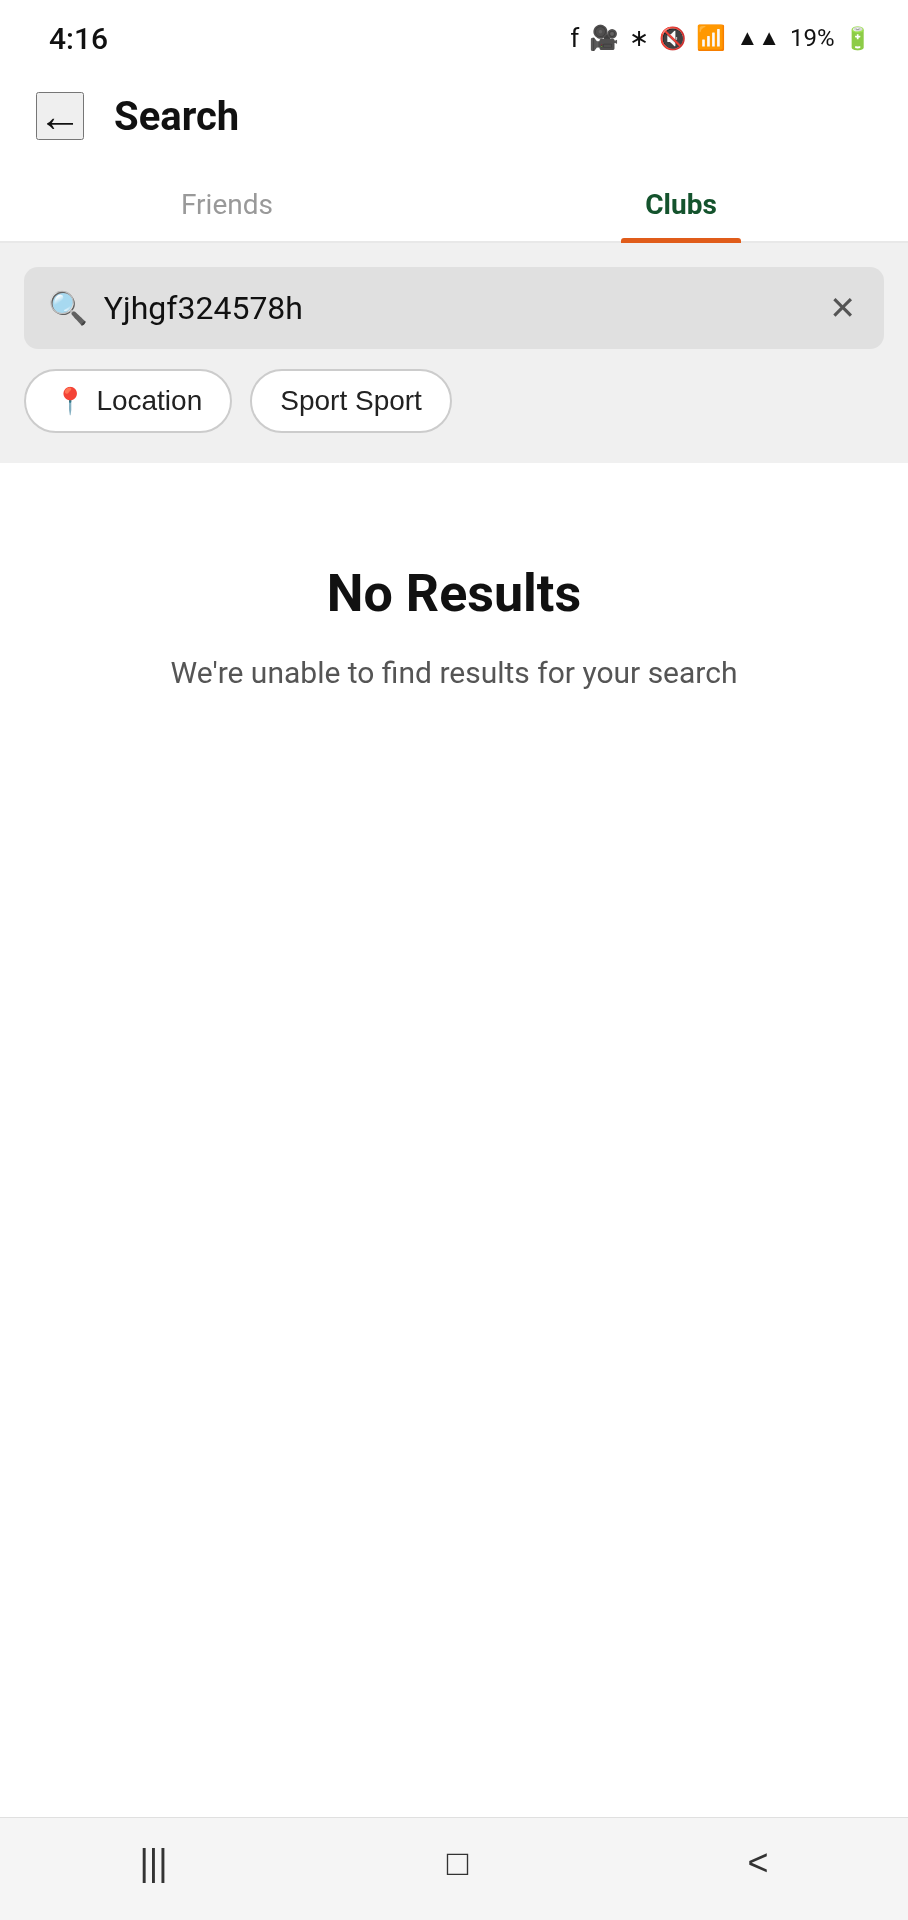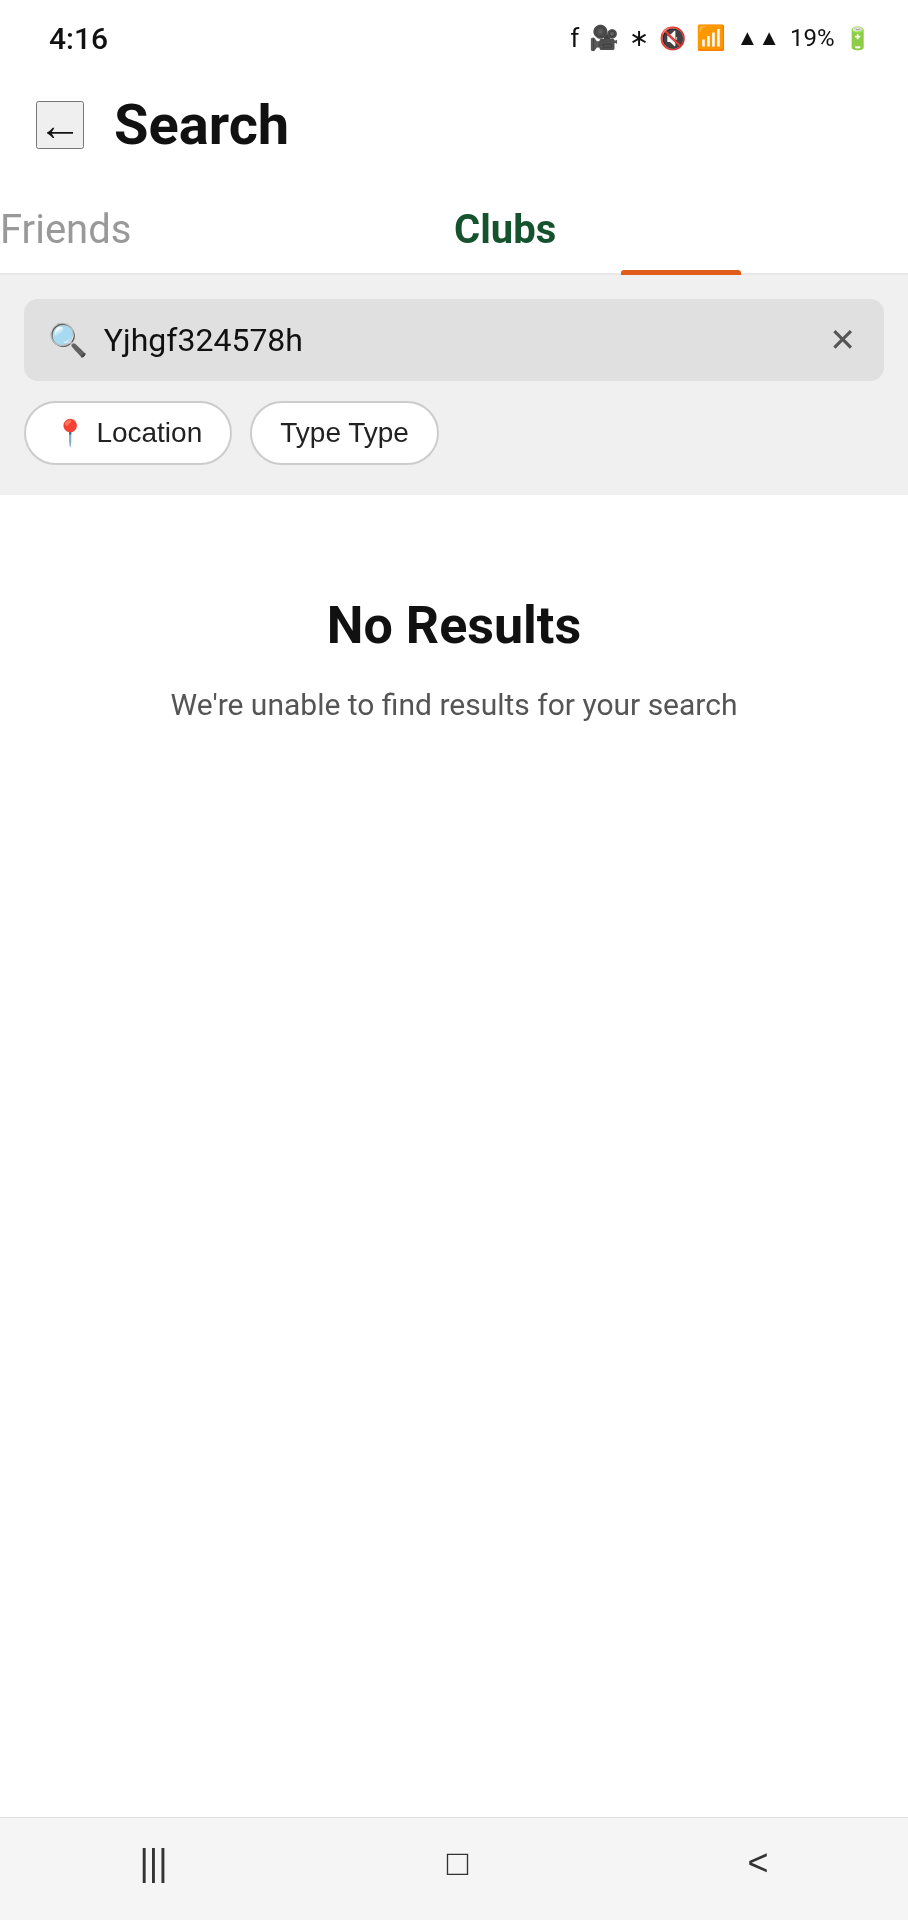--- a/index.html
+++ b/index.html
@@ -61,39 +61,39 @@
     }
 
     .back-button {
       font-size: 44px;
       color: #111;
       cursor: pointer;
       line-height: 1;
     }
 
     .header-title {
-      font-size: 56px;
+      font-size: 40px;
       font-weight: 700;
       color: #111;
     }
 
     
     .tabs {
       display: flex;
       justify-content: center;
       background: #ffffff;
       border-bottom: 2px solid #e8e8e8;
       margin-bottom: 0;
     }
 
     .tab {
       flex: 1;
-      text-align: left;
+      text-align: center;
       padding: 24px 0 20px 0;
-      font-size: 40px;
+      font-size: 28px;
       font-weight: 400;
       color: #999;
       cursor: pointer;
       position: relative;
     }
 
     .tab.active {
       font-weight: 700;
       color: #14532d;
     }
@@ -256,21 +256,21 @@
     <span class="search-icon-wrap">🔍</span>
     <input class="search-input" type="text" value="Yjhgf324578h" style="">
     <button class="clear-button">✕</button>
   </div>
   <div class="filter-row">
     <button class="filter-btn">
       <span class="pin-icon">📍</span>
       <span>Location</span>
     </button>
     <button class="filter-btn">
-      <span>Type Type</span>
+      <span>Sport Sport</span>
     </button>
   </div>
 </div>
 
 <div class="no-results">
   <div class="no-results-title">No Results</div>
   <div class="no-results-subtitle">We're unable to find results for your search</div>
 </div>
 
 <div class="nav-bar">

